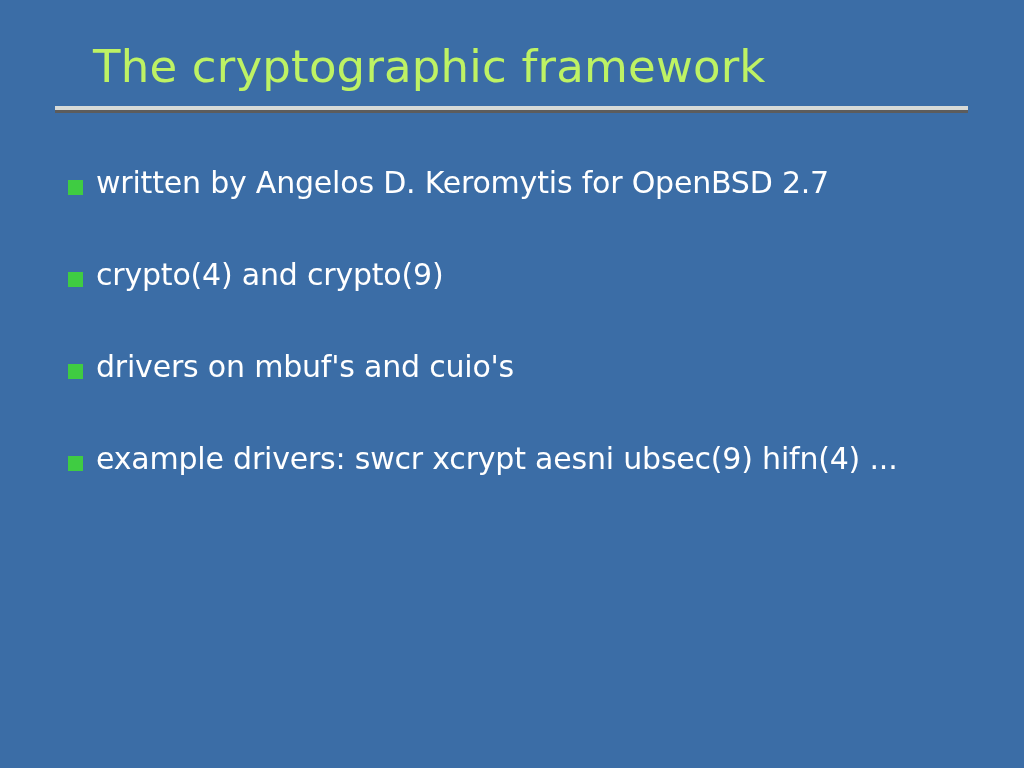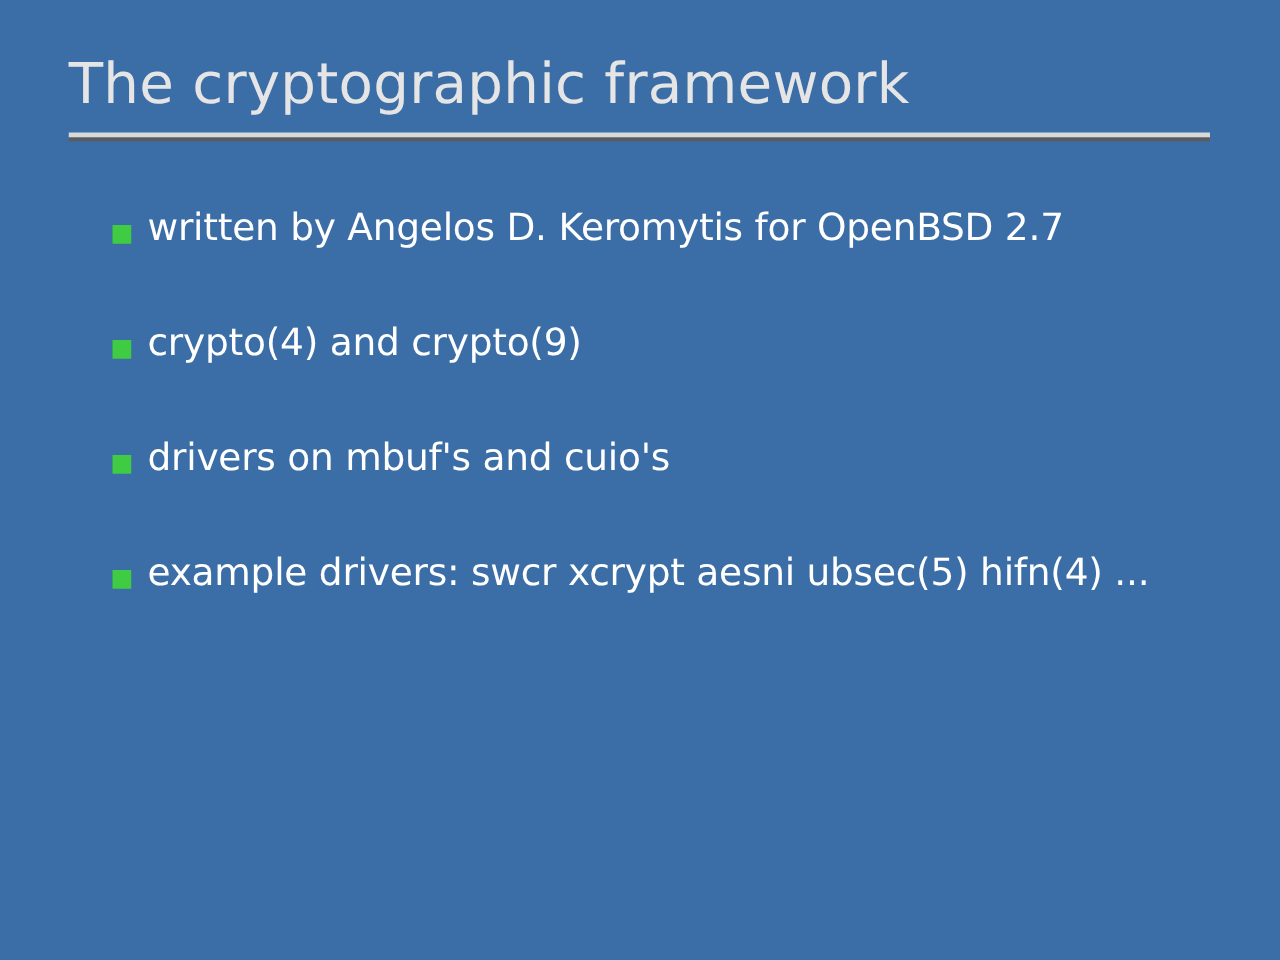--- a/index.html
+++ b/index.html
@@ -28,23 +28,24 @@
     left: 55px;
     top: 38px;
     width: 915px;
   }
 
   #slide-title {
     font-family: "DejaVu Sans", "Liberation Sans", sans-serif;
     font-size: 45px;
     line-height: 58px;
     font-weight: 400;
-    color: #e5e5e5;
+    color: #bef264;
     letter-spacing: 0.2px;
     white-space: nowrap;
+    margin-left: 38px;
   }
 
   #title-rule {
     position: absolute;
     left: 0px;
     top: 68px;
     width: 913px;
     height: 7px;
   }
   #title-rule .rule-light {
@@ -60,21 +61,21 @@
     left: 0;
     top: 4px;
     width: 100%;
     height: 3px;
     background: #5c5c5c;
   }
 
   
   #bullet-list {
     position: absolute;
-    left: 90px;
+    left: 68px;
     top: 163px;
     width: 920px;
     list-style: none;
     margin: 0;
     padding: 0;
   }
 
   .bullet-item {
     position: relative;
     display: flex;
@@ -127,18 +128,18 @@
       <span class="bullet-text">crypto(4) and crypto(9)</span>
     </li>
 
     <li class="bullet-item">
       <span class="bullet-marker"></span>
       <span class="bullet-text">drivers on mbuf's and cuio's</span>
     </li>
 
     <li class="bullet-item">
       <span class="bullet-marker"></span>
-      <span class="bullet-text">example drivers: swcr xcrypt aesni ubsec(5) hifn(4) ...</span>
+      <span class="bullet-text">example drivers: swcr xcrypt aesni ubsec(9) hifn(4) ...</span>
     </li>
 
   </ul>
 
 </div>
 
 </body></html>

